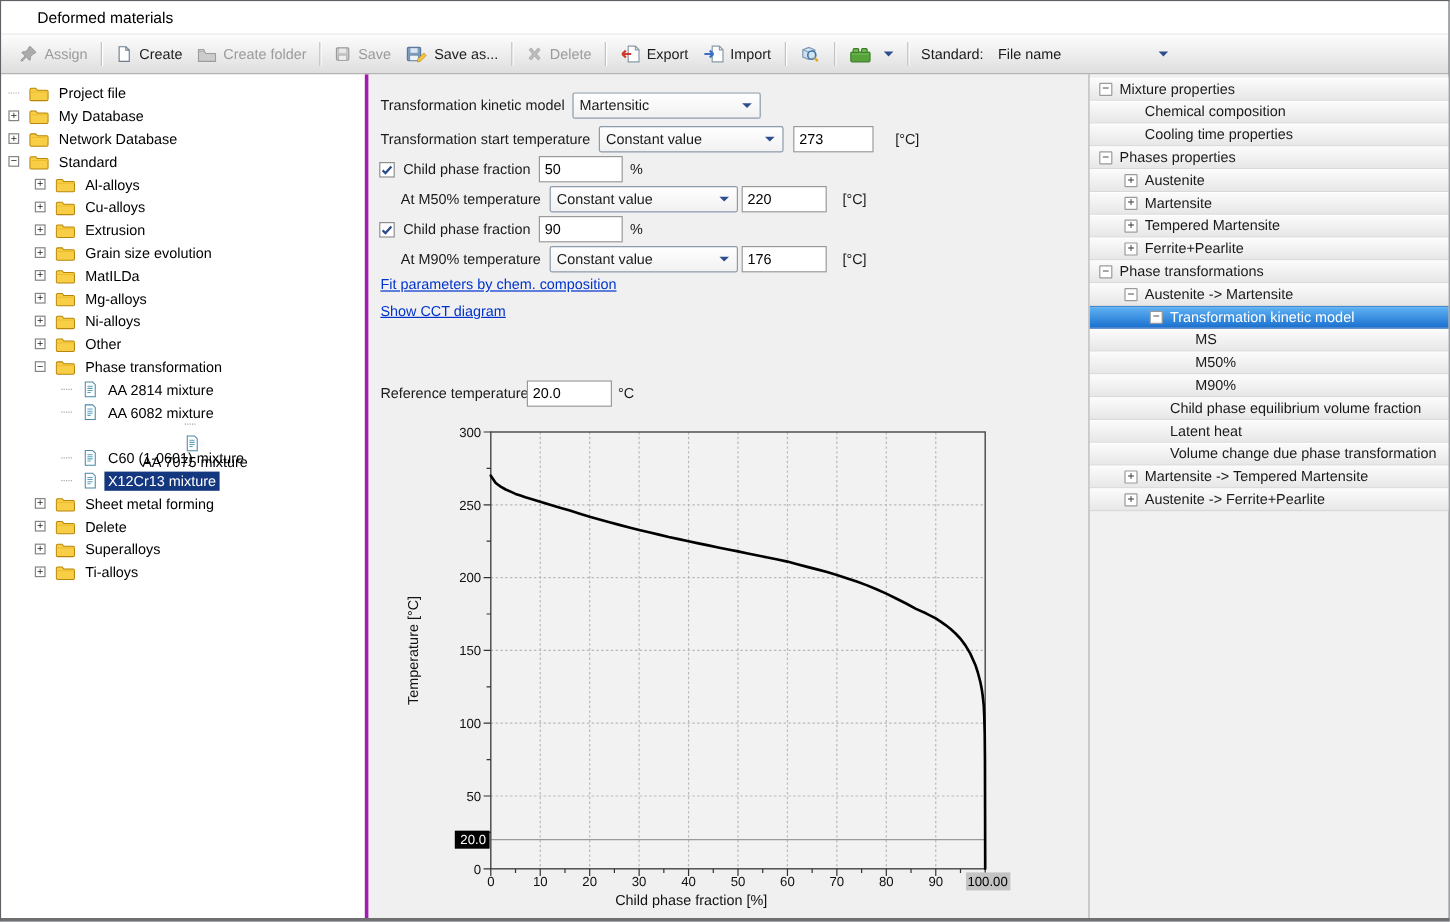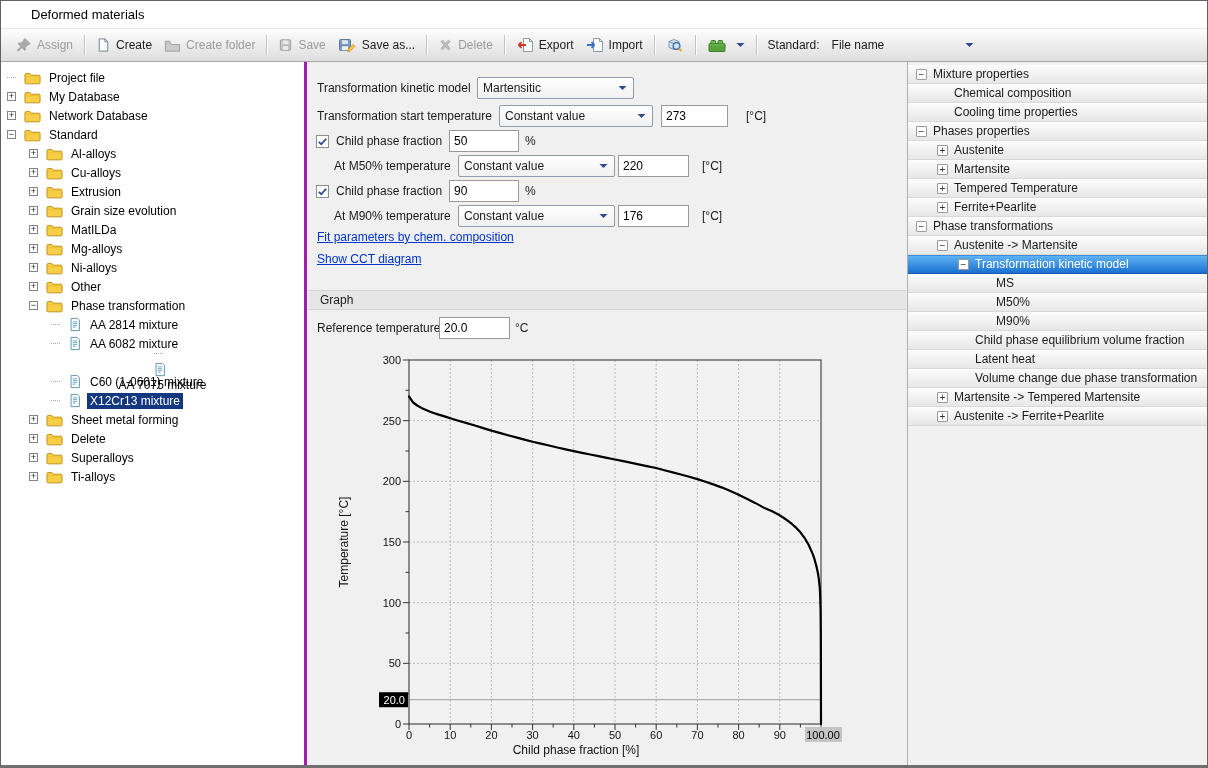--- a/index.html
+++ b/index.html
@@ -465,23 +465,20 @@
             <path d="M0.5 1 L4.5 5 L8.5 1 Z" fill="#2e4d8e"></path>
           </svg>
       </span>
       <input class="tb-input" style="width: 71px; margin-left: 3px;" readonly="" value="176">
       <span class="unit" style="margin-left:13px;">[°C]</span>
     </div>
 
     <a class="flink" href="#" style="left:9px;top:168px;">Fit parameters by chem. composition</a>
     <a class="flink" href="#" style="left:9px;top:190px;">Show CCT diagram</a>
 
-    <div id="graph-band">
-      <span>Graph</span>
-    </div>
 
     <div class="frow" style="left:9px;top:255px;">
       <span class="flabel" style="width:122px;">Reference temperature</span>
       <input class="tb-input" style="width: 71px;" readonly="" value="20.0">
       <span class="unit" style="margin-left:5px;">°C</span>
     </div>
 
     <div id="chart-wrap">
       <svg id="chart-svg" width="598" height="416" viewBox="0 0 598 416">
           <rect x="101" y="10" width="412" height="364" fill="#f2f2f2"></rect>
@@ -583,21 +580,21 @@
       <div class="rp-row" style="padding-left: 29px;">
         <span class="rp-exp">+</span>
         <span>Austenite</span>
       </div>
       <div class="rp-row" style="padding-left: 29px;">
         <span class="rp-exp">+</span>
         <span>Martensite</span>
       </div>
       <div class="rp-row" style="padding-left: 29px;">
         <span class="rp-exp">+</span>
-        <span>Tempered Temperature</span>
+        <span>Tempered Martensite</span>
       </div>
       <div class="rp-row" style="padding-left: 29px;">
         <span class="rp-exp">+</span>
         <span>Ferrite+Pearlite</span>
       </div>
       <div class="rp-row" style="padding-left: 8px;">
         <span class="rp-exp">−</span>
         <span>Phase transformations</span>
       </div>
       <div class="rp-row" style="padding-left: 29px;">

